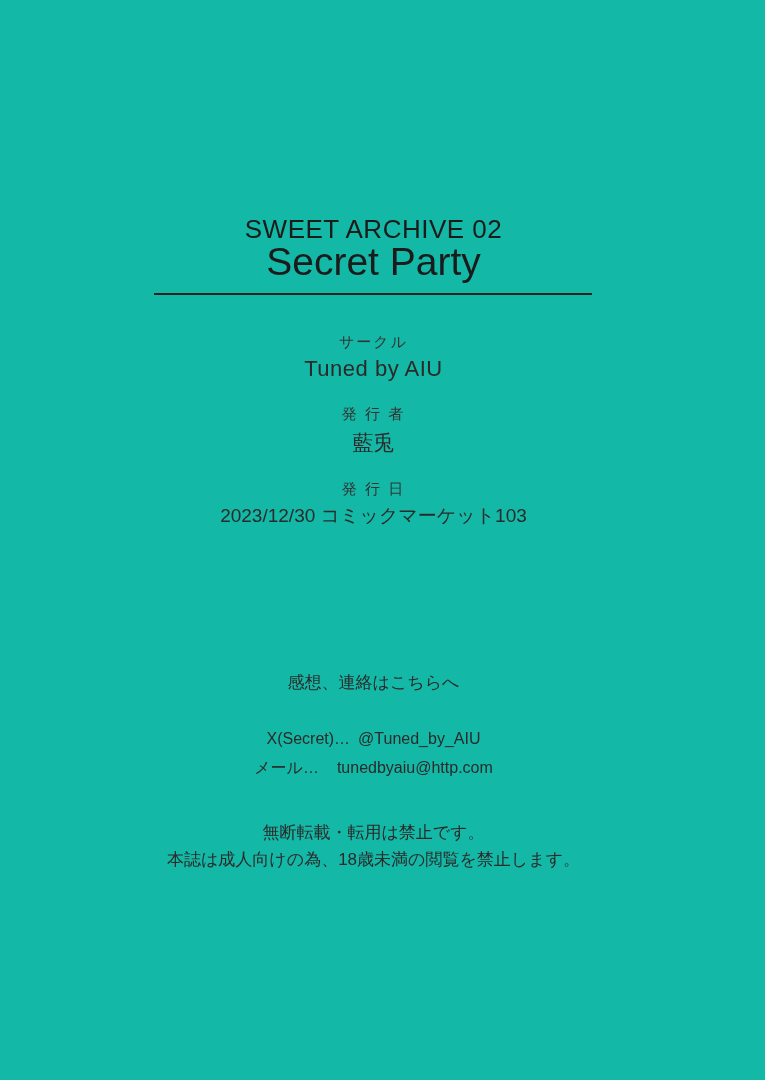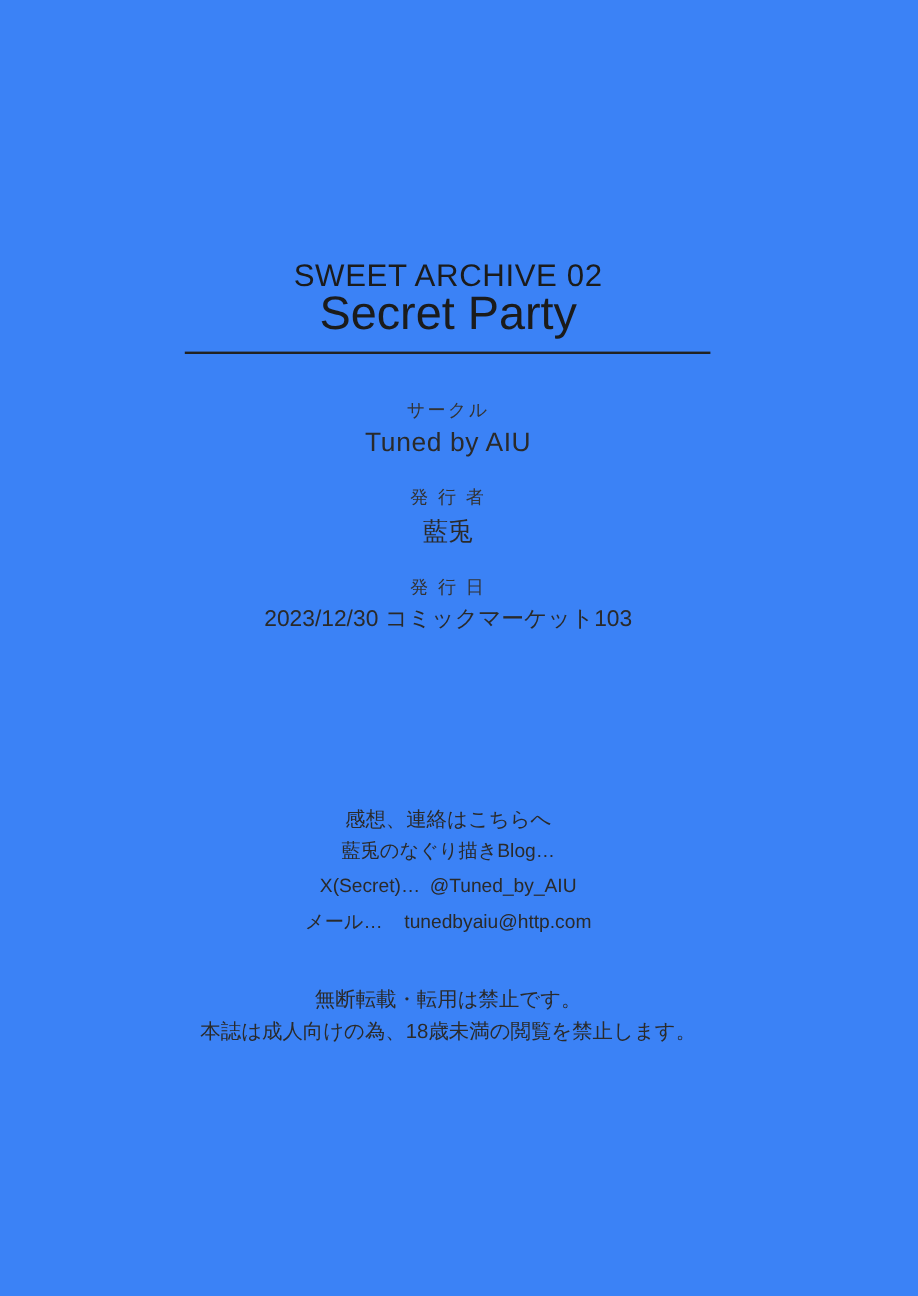--- a/index.html
+++ b/index.html
@@ -4,21 +4,21 @@
 <style>
   html, body {
     margin: 0;
     padding: 0;
     background: #ffffff;
   }
   .page {
     position: relative;
     width: 765px;
     height: 1080px;
-    background: #3b82f6;
+    background: #14b8a6;
     font-family: "Liberation Sans", "DejaVu Sans", sans-serif;
     color: #222222;
     overflow: hidden;
   }
   
   .content {
     position: absolute;
     left: -9px;
     top: 0;
     width: 765px;
@@ -91,21 +91,20 @@
 
     <div class="abs field-label pub-label">発 行 者</div>
     <div class="abs pub-value">藍兎</div>
 
     <div class="abs field-label date-label">発 行 日</div>
     <div class="abs date-value">2023/12/30 コミックマーケット103</div>
 
     <div class="abs contact-heading">感想、連絡はこちらへ</div>
 
     <div class="row blog-row">
-      <span>藍兎のなぐり描きBlog…</span>
     </div>
 
     <div class="row twitter-row">
       <span>X(Secret)…</span>
       <span>@Tuned_by_AIU</span>
     </div>
 
     <div class="row email-row">
       <span>メール…</span>
       <span>tunedbyaiu@http.com</span>

